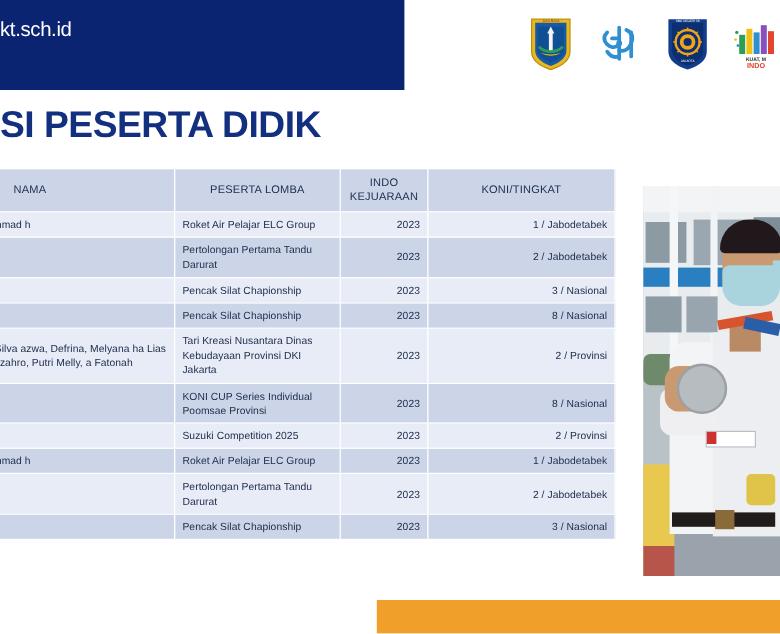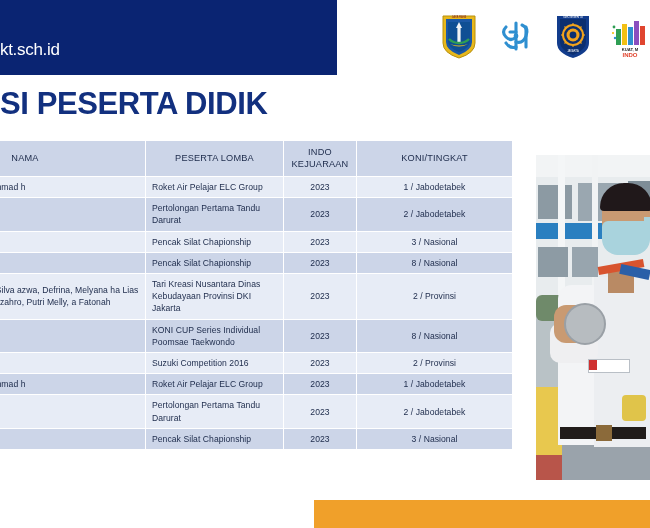--- a/index.html
+++ b/index.html
@@ -21,21 +21,21 @@
     position: absolute;
     left: -40px;
     top: 0;
     width: 377px;
     height: 75px;
     background: #0a2472;
   }
   #banner-url {
     position: absolute;
     left: 40px;
-    top: 40px;
+    top: 15px;
     font-size: 17px;
     letter-spacing: -0.3px;
     color: #ffffff;
     white-space: nowrap;
   }
 
   
   #logo-strip {
     position: absolute;
     right: 0;
@@ -97,21 +97,21 @@
   }
   tbody td {
     padding: 4px 6px;
     border: 1px solid #ffffff;
     vertical-align: middle;
     line-height: 1.42;
     letter-spacing: 0.05px;
   }
   tbody tr.odd  td { background: #e7ecf6; }
   tbody tr.even td { background: #ccd5e8; }
-  td.t-center { text-align: center; }
+  td.t-center { text-align: right; }
 
   
   #photo {
     position: absolute;
     left: 536px;
     top: 155px;
     width: 114px;
     height: 325px;
     overflow: hidden;
     background: #cfd6da;
@@ -287,27 +287,27 @@
         <td class="t-center">8 / Nasional</td>
       </tr>
       <tr class="odd">
         <td>nisa, Saskia Maelani, Silva azwa, Defrina, Melyana ha Lias Dwi, Senada zhwa Azazahro, Putri Melly, a Fatonah</td>
         <td>Tari Kreasi Nusantara Dinas Kebudayaan Provinsi DKI Jakarta</td>
         <td class="t-center">2023</td>
         <td class="t-center">2 / Provinsi</td>
       </tr>
       <tr class="even">
         <td></td>
-        <td>KONI CUP Series Individual Poomsae Taekwondo</td>
+        <td>KONI CUP Series Individual Poomsae Provinsi</td>
         <td class="t-center">2023</td>
         <td class="t-center">8 / Nasional</td>
       </tr>
       <tr class="odd">
         <td>d Ridho</td>
-        <td>Suzuki Competition 2016</td>
+        <td>Suzuki Competition 2025</td>
         <td class="t-center">2023</td>
         <td class="t-center">2 / Provinsi</td>
       </tr>
       <tr class="even">
         <td>ta, Dafa Asyad, Muhammad h</td>
         <td>Roket Air Pelajar ELC Group</td>
         <td class="t-center">2023</td>
         <td class="t-center">1 / Jabodetabek</td>
       </tr>
       <tr class="odd">

